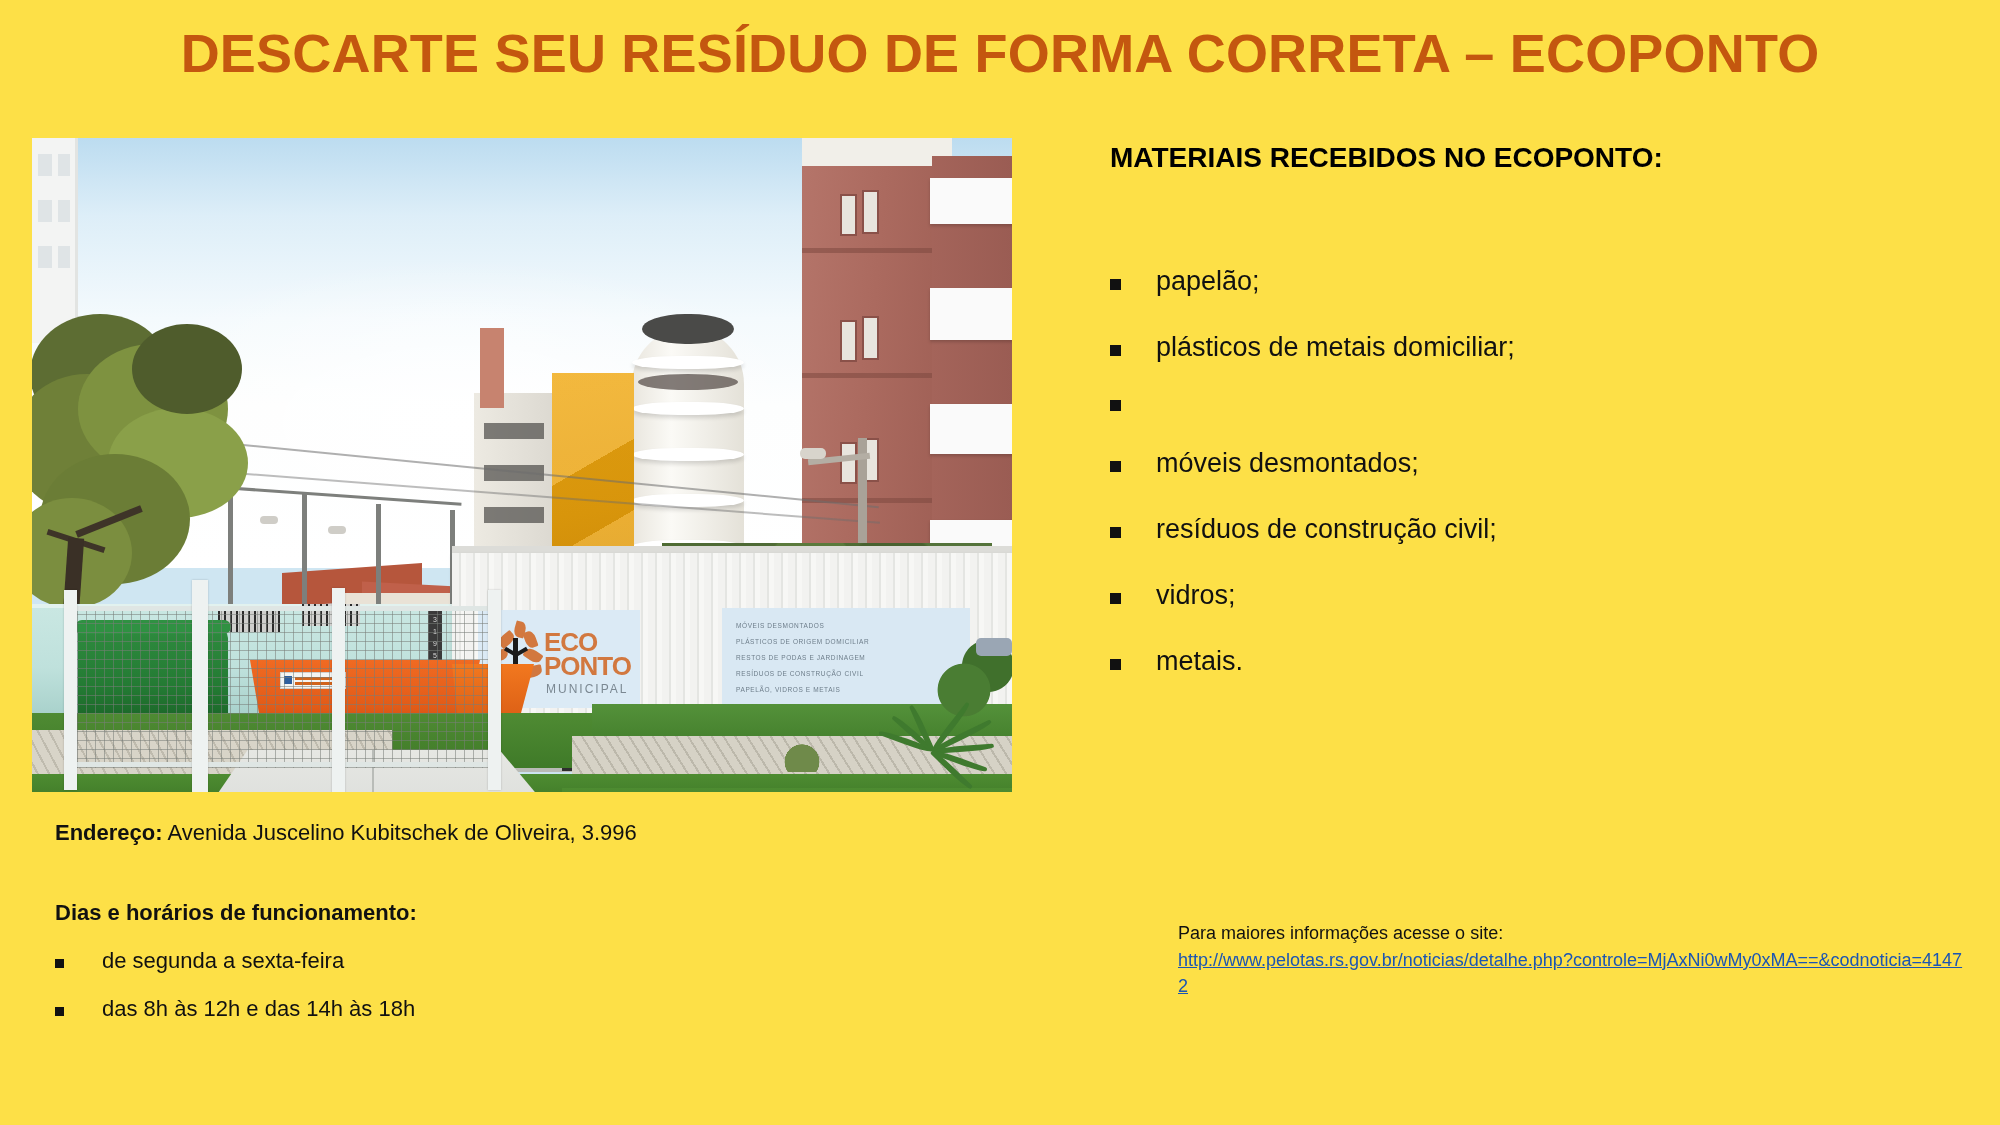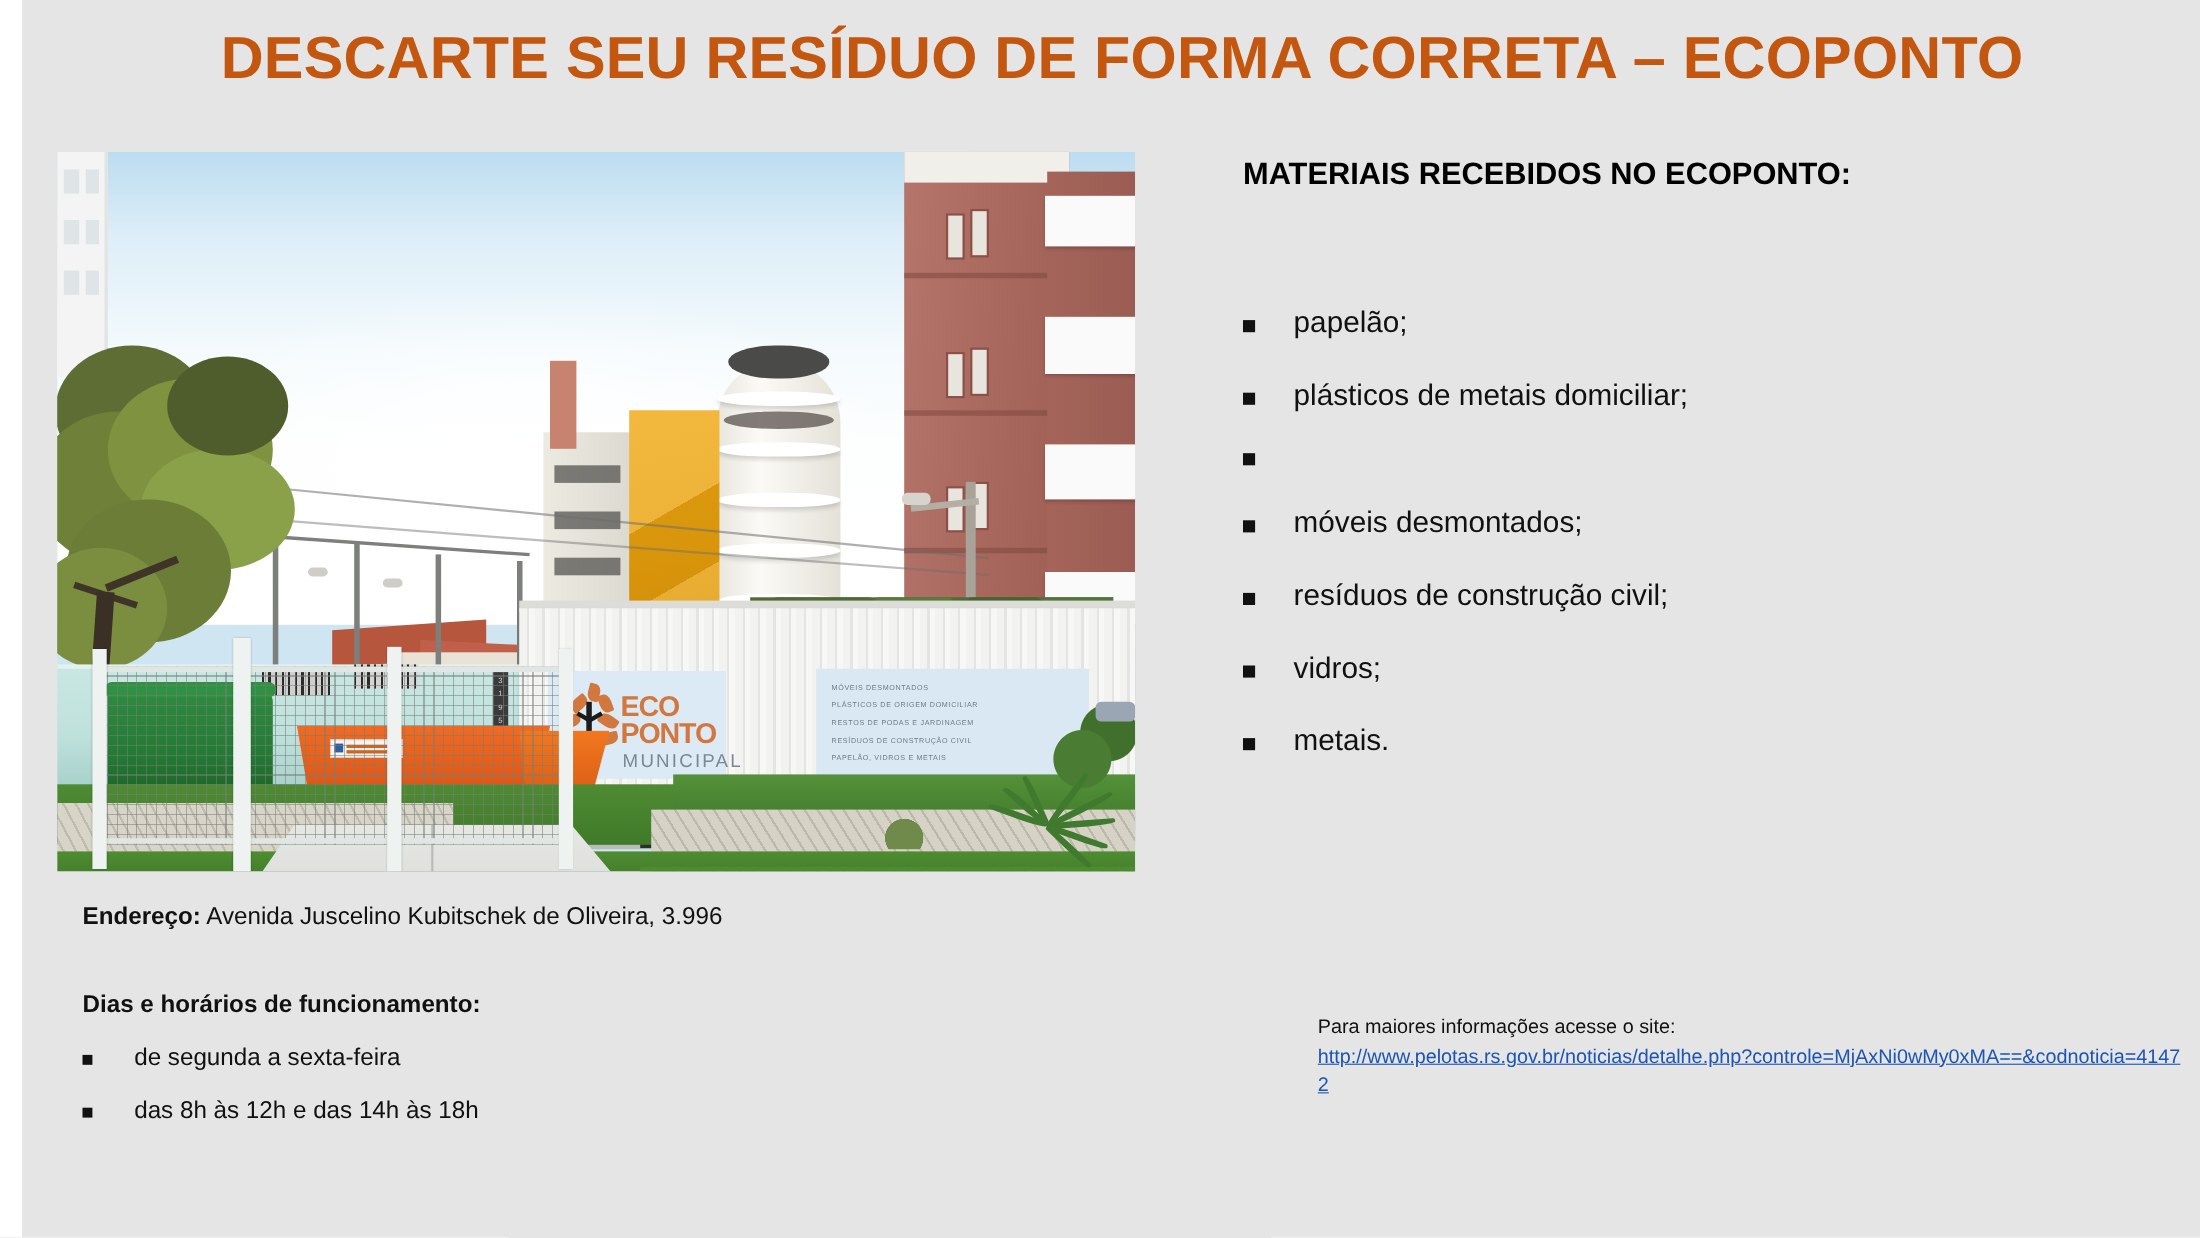--- a/index.html
+++ b/index.html
@@ -4,21 +4,21 @@
 <title>Ecoponto</title>
 <style>
   html,body{margin:0;padding:0;}
   body{
     width:2000px;height:1125px;
     background:#ffffff;
     font-family:"Liberation Sans", sans-serif;
     overflow:hidden;
     position:relative;
   }
-  .slide{position:absolute;inset:0;background:#e5e5e5;margin-left:20px;}
+  .slide{position:absolute;inset:0;background:#fde047;}
 
   
   .title{
     position:absolute;
     left:0;top:22px;width:2000px;
     text-align:center;
     color:#C4570F;
     font-size:54px;
     font-weight:bold;
     letter-spacing:.2px;
@@ -178,21 +178,21 @@
   .lf3{left:32px;top:10px;width:17px;height:11px;transform:rotate(-110deg);}
   .lf4{left:0px;top:26px;width:18px;height:11px;transform:rotate(-14deg);}
   .lf5{left:34px;top:26px;width:18px;height:11px;transform:rotate(-145deg);}
   .lf6{left:2px;top:42px;width:18px;height:11px;transform:rotate(12deg);}
   .lf7{left:34px;top:42px;width:18px;height:11px;transform:rotate(168deg);}
   .ltrunk{left:23px;top:14px;width:5px;height:60px;background:#1b1b1b;}
   .ltw1{left:14px;top:26px;width:14px;height:4px;background:#1b1b1b;transform:rotate(30deg);}
   .ltw2{left:24px;top:26px;width:14px;height:4px;background:#1b1b1b;transform:rotate(-30deg);}
   .logo-eco{left:66px;top:20px;color:#d2783f;font-size:26px;font-weight:bold;letter-spacing:-1px;line-height:25px;}
   .logo-ponto{left:66px;top:44px;color:#d2783f;font-size:26px;font-weight:bold;letter-spacing:-1px;line-height:25px;}
-  .logo-mun{left:68px;top:72px;color:#7b8892;font-size:17px;letter-spacing:2px;}
+  .logo-mun{left:68px;top:72px;color:#7b8892;font-size:12px;letter-spacing:2px;}
   
   .listpanel{left:690px;top:470px;width:248px;height:102px;background:#d9e8f3;}
   .listpanel u{display:block;text-decoration:none;color:#6d7d8a;font-size:6.5px;letter-spacing:.6px;}
   .listpanel u:nth-child(1){left:14px;top:14px;}
   .listpanel u:nth-child(2){left:14px;top:30px;}
   .listpanel u:nth-child(3){left:14px;top:46px;}
   .listpanel u:nth-child(4){left:14px;top:62px;}
   .listpanel u:nth-child(5){left:14px;top:78px;}
   .cont-base{left:420px;top:622px;width:560px;height:12px;background:#b9bbb6;}
   .cont-vent1{left:530px;top:624px;width:42px;height:9px;background:#2e2e2e;}
@@ -287,21 +287,21 @@
   .addr{position:absolute;left:55px;top:820px;font-size:22px;color:#111;}
   .addr b{font-weight:bold;}
   .hours-h{position:absolute;left:55px;top:900px;font-size:22px;color:#111;font-weight:bold;}
   .hours-list{position:absolute;left:55px;top:950px;width:700px;}
   .li{display:flex;align-items:baseline;margin-bottom:26px;}
   .li .bsq{width:9px;height:9px;background:#111;flex:0 0 9px;margin-right:38px;}
   .li .txt{font-size:22px;color:#111;line-height:1;}
 
   
   .mat-h{position:absolute;left:1110px;top:142px;font-size:28px;font-weight:bold;color:#000;}
-  .mat-list{position:absolute;left:1110px;top:280px;width:800px;}
+  .mat-list{position:absolute;left:1110px;top:268px;width:800px;}
   .mli{display:flex;align-items:baseline;margin-bottom:39px;}
   .mli .bsq{width:11px;height:11px;background:#111;flex:0 0 11px;margin-right:35px;}
   .mli .txt{font-size:27px;color:#111;line-height:1;}
 
   .more{position:absolute;left:1178px;top:920px;width:790px;font-size:18px;color:#111;line-height:1.48;}
   .more .lnk{color:#1b55b3;text-decoration:underline;word-break:break-all;display:inline-block;}
 </style>
 </head>
 <body>
 

